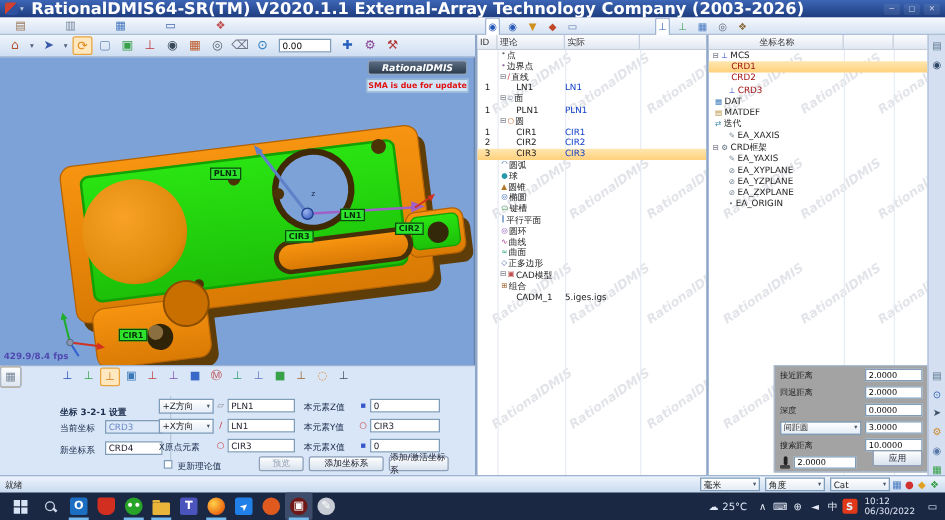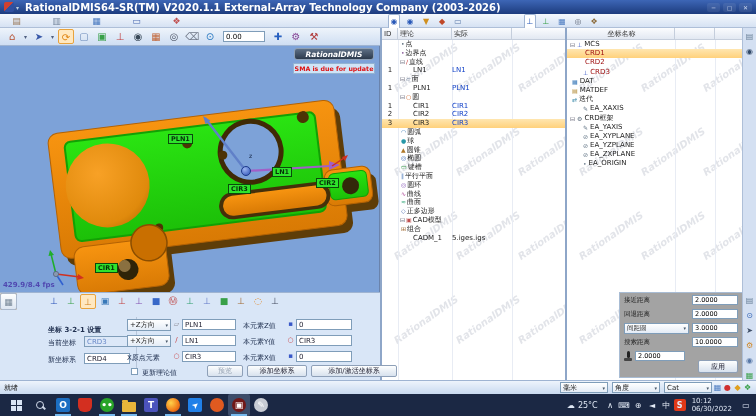--- a/index.html
+++ b/index.html
@@ -2,21 +2,21 @@
 <html><head>
 <meta charset="utf-8">
 <style>
 *{margin:0;padding:0;box-sizing:border-box;font-family:"DejaVu Sans","Liberation Sans",sans-serif;}
 html,body{width:756px;height:416px;overflow:hidden;}
 body{position:relative;background:#cfdcf0;font-size:8px;color:#222;}
 
 #titlebar{position:absolute;left:0;top:0;width:756px;height:14px;background:linear-gradient(#3d66b6,#1d3c7e);display:flex;align-items:center;padding:0 4px;color:#fff;}
 #titlebar .appicon{width:10px;height:10px;background:linear-gradient(135deg,#d04030 50%,#3050a0 50%);border-radius:2px;margin-right:2px;}
 #titlebar .tcaret{font-size:6px;color:#bcd;margin-right:6px;}
-#titlebar .ttl{font-size:10px;font-weight:bold;white-space:nowrap;overflow:hidden;flex:1;}
+#titlebar .ttl{font-size:13px;font-weight:bold;white-space:nowrap;overflow:hidden;flex:1;}
 #titlebar .winbtns{display:flex;gap:3px;}
 #titlebar .winbtns span{width:13px;height:9px;font-size:6px;line-height:9px;text-align:center;color:#cdd8ee;background:rgba(255,255,255,.08);border-radius:2px;}
 
 #tabstrip{position:absolute;left:0;top:14px;width:756px;height:14px;background:linear-gradient(#f4f8fd,#d6e2f3);border-bottom:1px solid #aebfd8;}
 .tabs{position:absolute;left:10px;top:0;display:flex;gap:27px;height:14px;align-items:center;}
 .tab{width:13px;text-align:center;font-size:9px;line-height:13px;}
 .ptools{position:absolute;top:0;height:14px;display:flex;gap:4px;align-items:center;}
 #midtools{left:388px;} #righttools{left:524px;}
 .ptools .tab{width:12px;font-size:8px;}
 .tab.active{background:#fff;border:1px solid #9fb4d2;border-bottom:none;border-radius:2px 2px 0 0;}
@@ -631,20 +631,26 @@
             <span>接近距离</span>
           </span>
           <input class="pval" value="2.0000" style="">
         </div>
         <div class="prow">
           <span class="plabel">
             <span>回退距离</span>
           </span>
           <input class="pval" value="2.0000" style="">
         </div>
+        <div class="prow">
+          <span class="plabel">
+            <span>深度</span>
+          </span>
+          <input class="pval" value="0.0000" style="">
+        </div>
         <div class="prow as-select">
           <span class="plabel">
             <span>间距圆</span>
             <span class="pcaret">▾</span>
           </span>
           <input class="pval" value="3.0000" style="">
         </div>
         <div class="prow">
           <span class="plabel">
             <span>搜索距离</span>
@@ -736,21 +742,21 @@
   <span class="fgi" style="left:172px;top:59px;color:#c83838">○</span>
   <input class="fld" style="left: 182px; top: 58px; width: 54px;" value="CIR3">
   <div class="flabel" style="left:243px;top:60px">本元素X值</div>
   <span class="fgi" style="left:286px;top:59px;color:#3858c8">▪</span>
   <input class="fld" style="left: 296px; top: 58px; width: 56px;" value="0">
 
   <span class="cb" style="left:131px;top:75px"></span>
   <div class="flabel" style="left:142px;top:75px">更新理论值</div>
   <div class="btn disabled" style="left:207px;top:72px;width:36px">预览</div>
   <div class="btn" style="left:247px;top:72px;width:60px">添加坐标系</div>
-  <div class="btn" style="left:311px;top:72px;width:86px">添加/激活坐标系</div>
+  <div class="btn" style="left:311px;top:72px;width:48px">添加/激活坐标系</div>
 </div>
 
 <div id="statusbar">
   <span>就绪</span>
   <span class="spacer"></span>
   <span style="display:flex">
 
   <span class="ssel">
         <span>毫米</span>
         <span class="scaret">▾</span>

